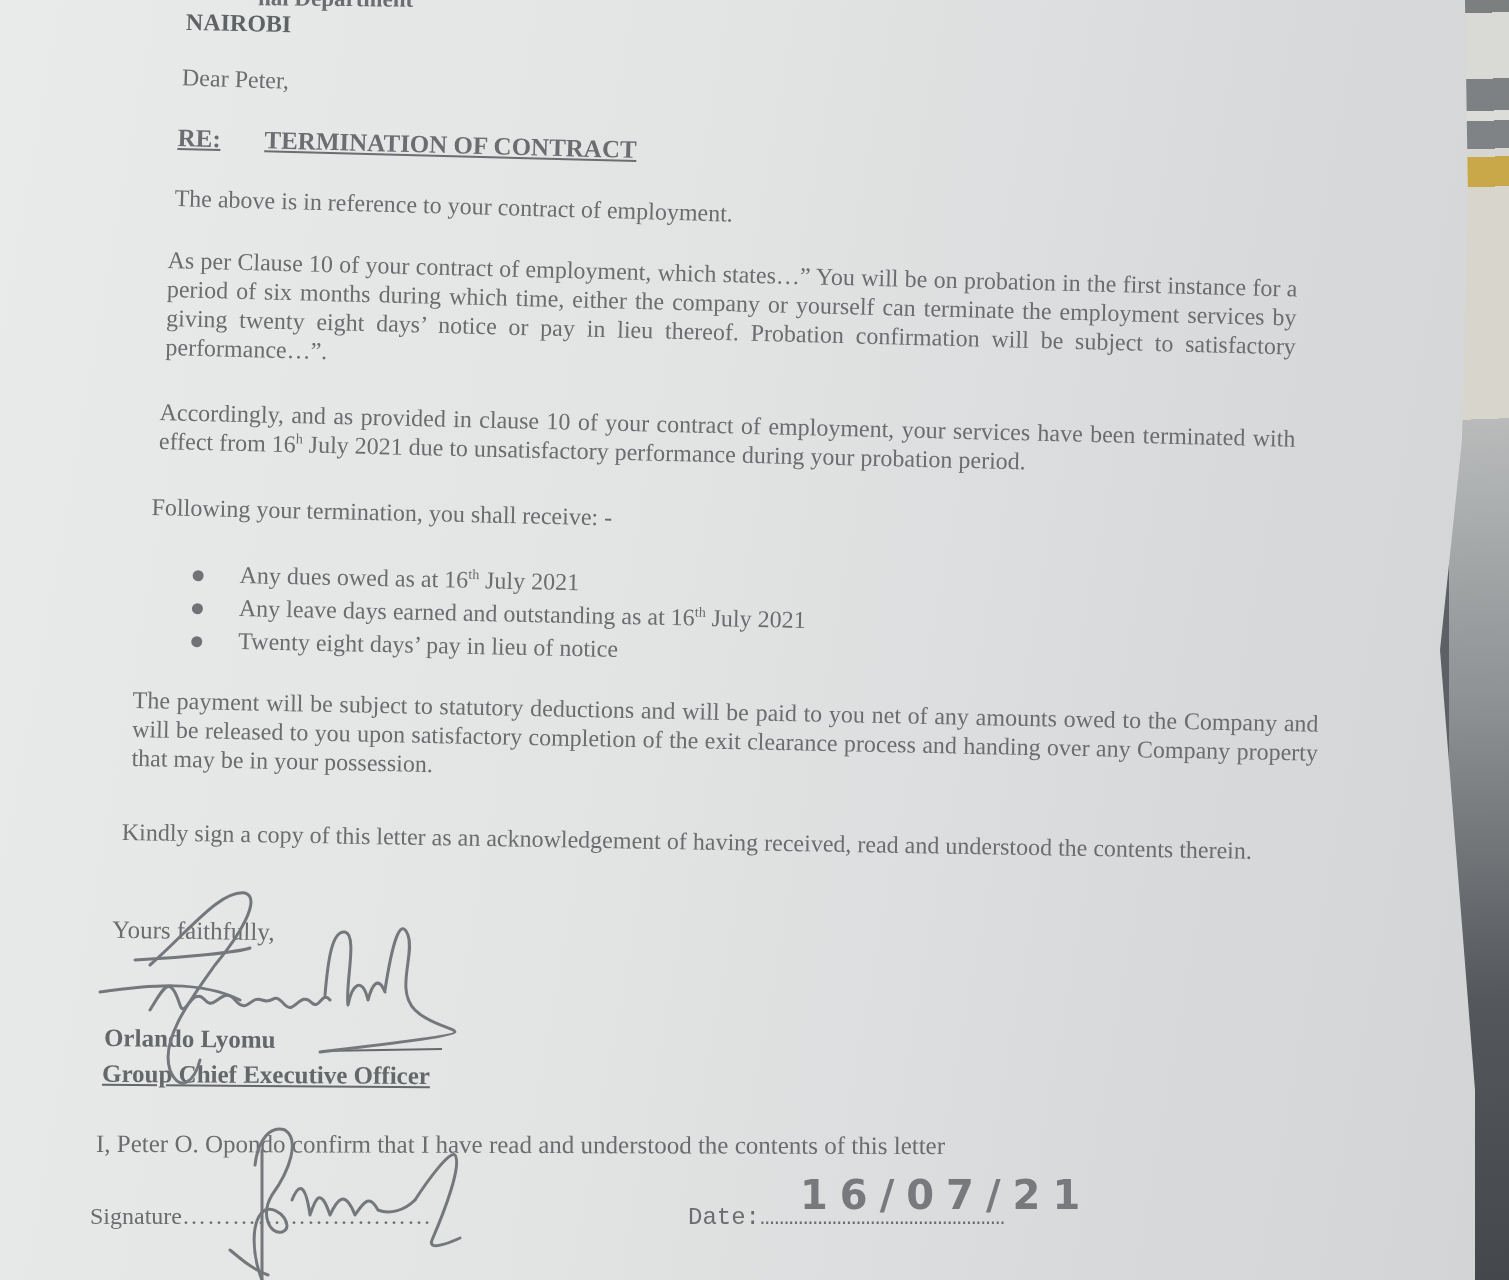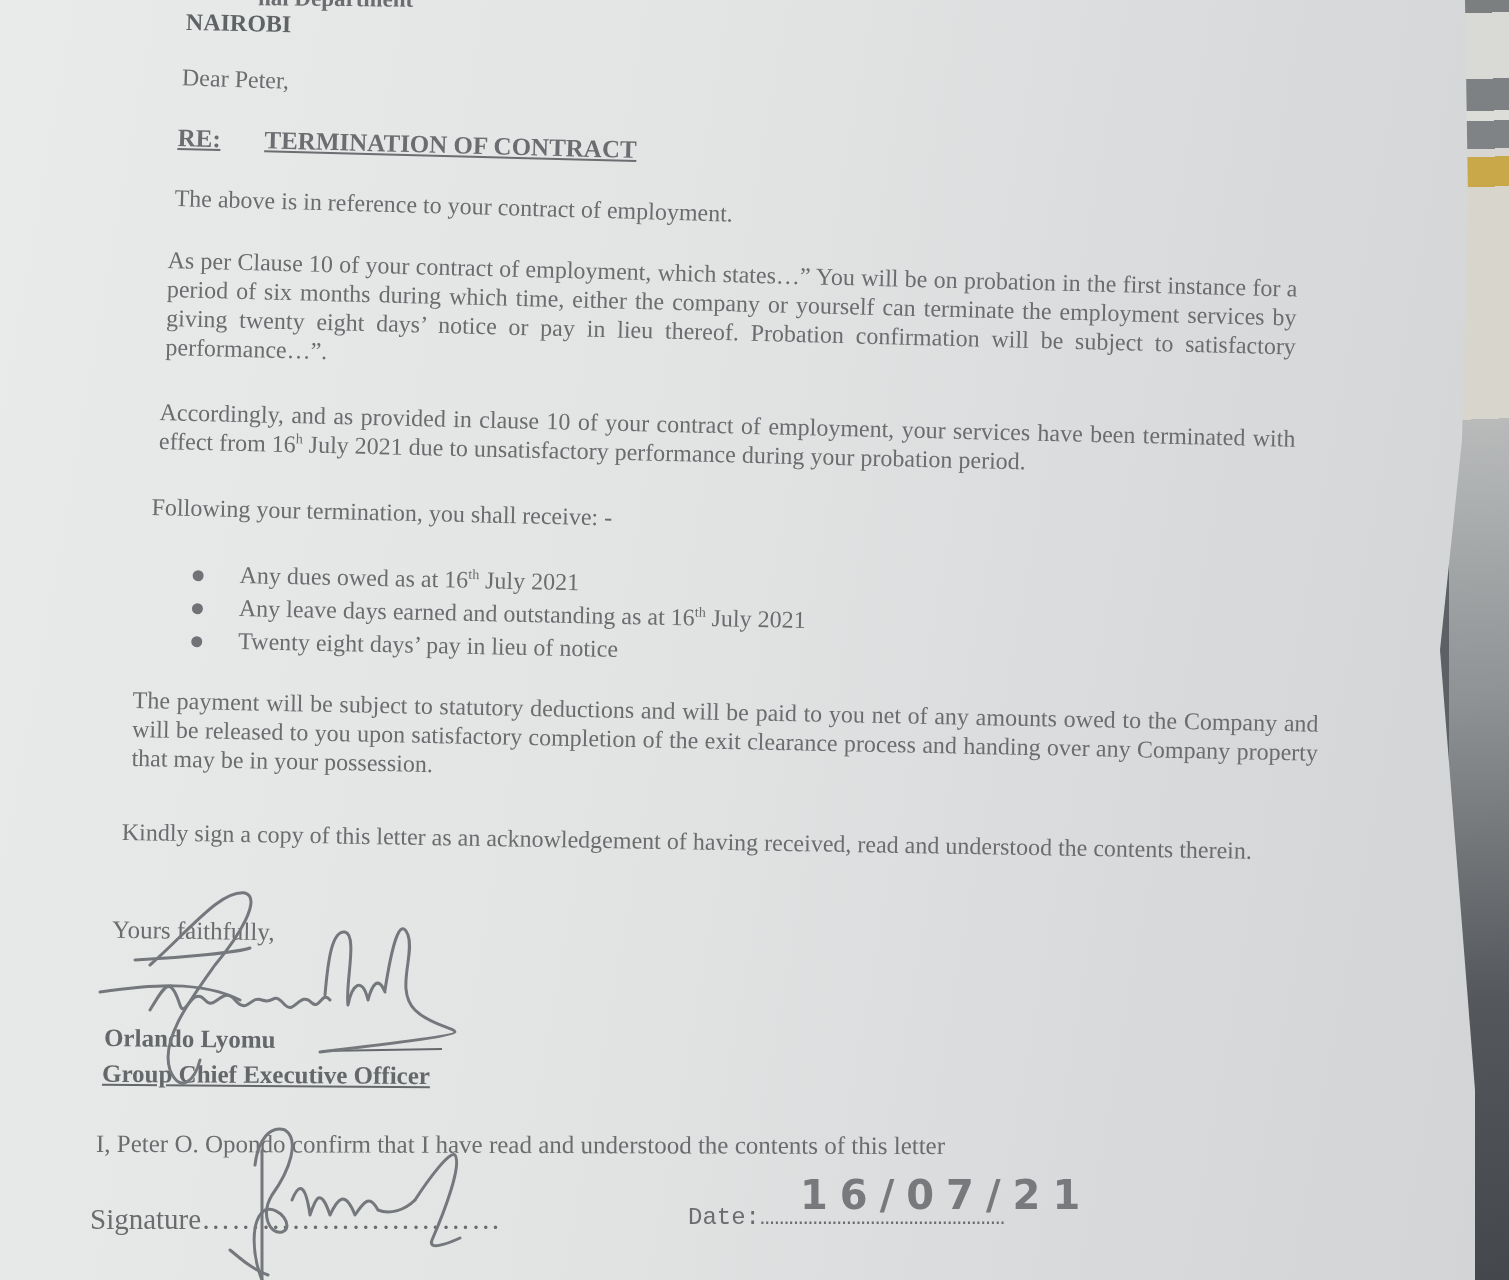--- a/index.html
+++ b/index.html
@@ -127,21 +127,21 @@
       text-decoration: underline;
       transform: rotate(0.4deg);
     }
     .confirm {
       left: 96px; top: 1131px;
       font-size: 25px;
       transform: rotate(0.15deg);
     }
     .sig-label {
       left: 90px; top: 1203px;
-      font-size: 29px;
+      font-size: 24px;
     }
     .sig-dots { letter-spacing: 1px; }
     .date-label {
       left: 688px; top: 1204px;
       font-size: 24px;
       font-family: Liberation Mono, monospace;
     }
     .handwriting {
       position: absolute;
       left: 0; top: 0;

